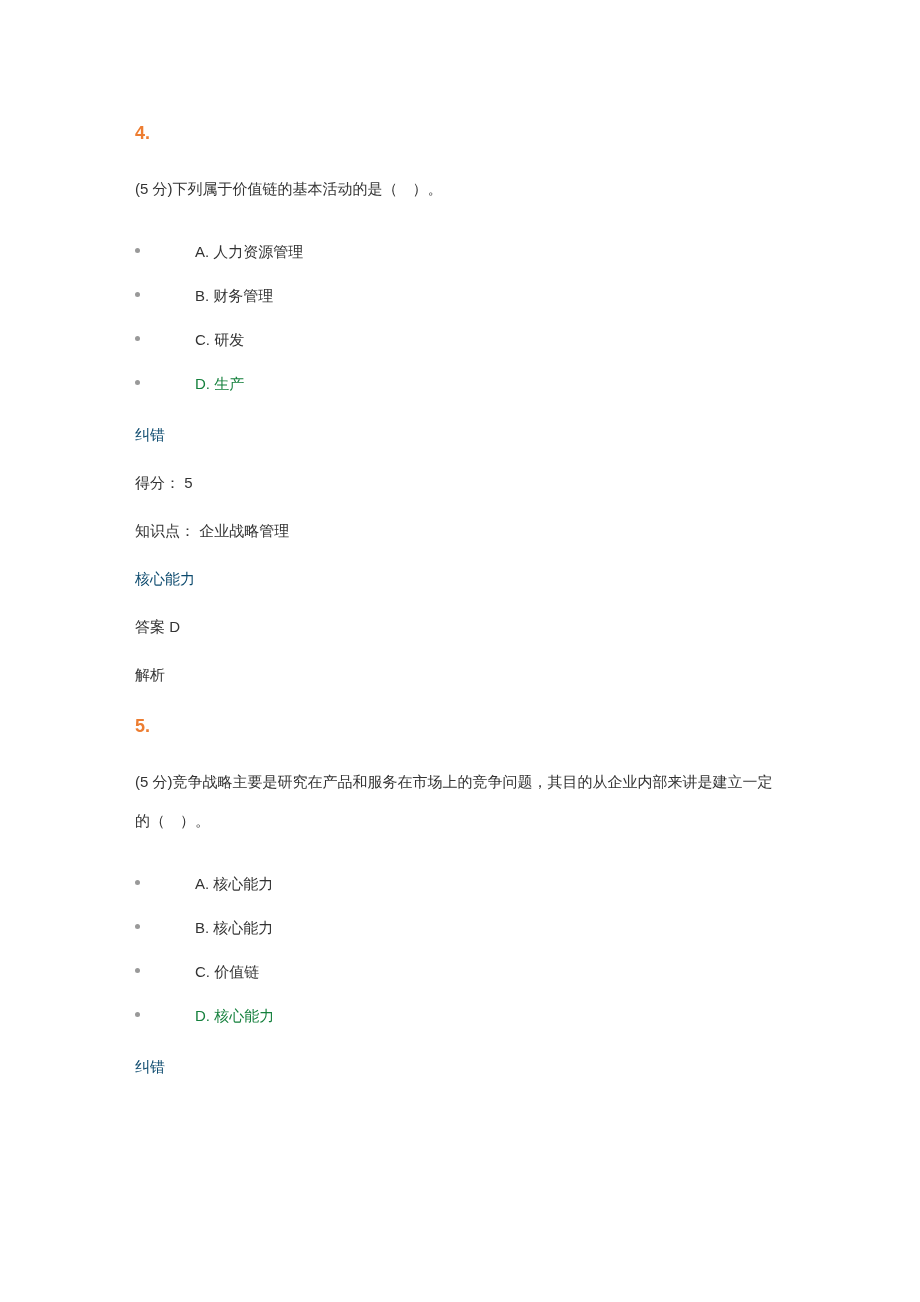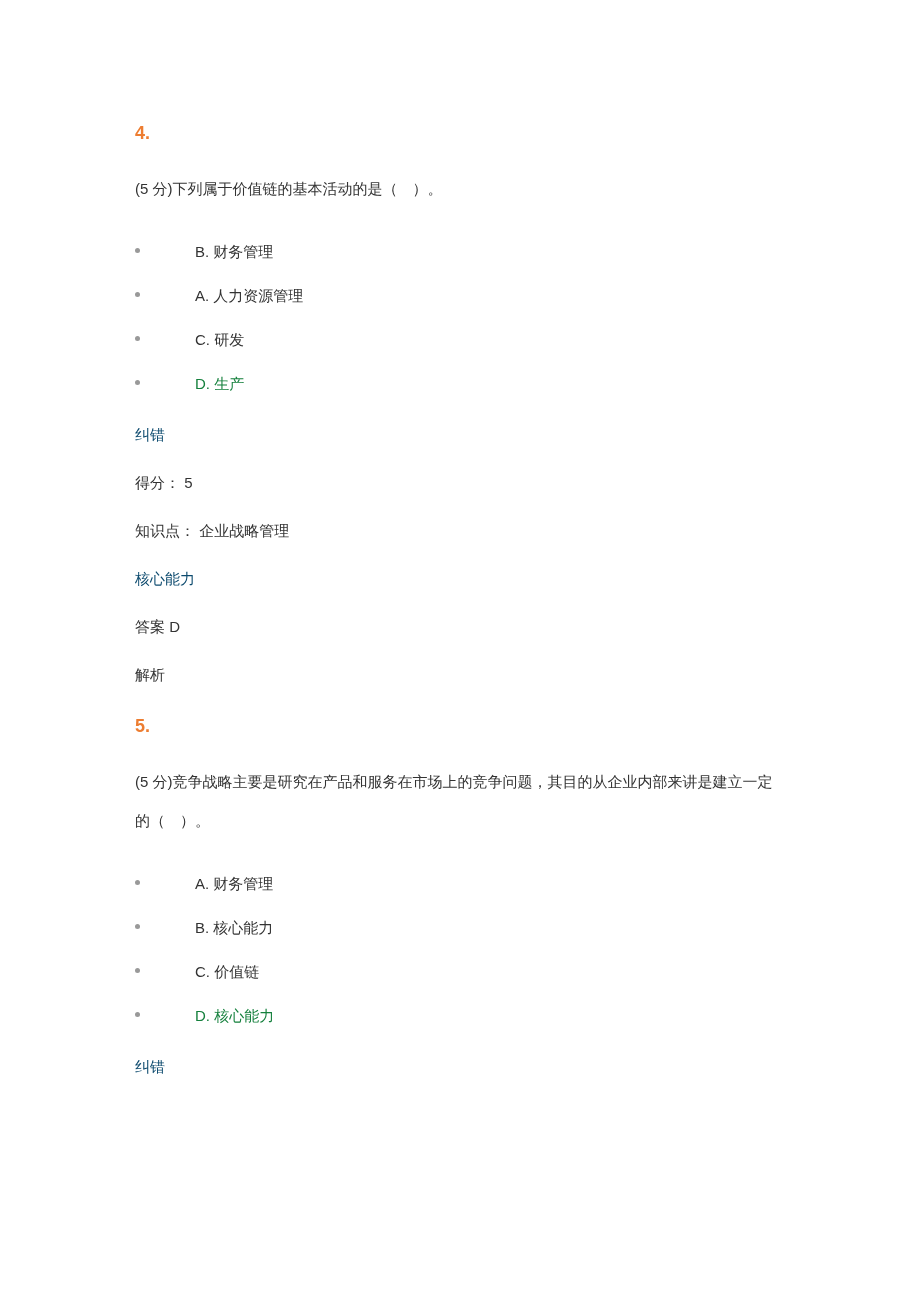--- a/index.html
+++ b/index.html
@@ -55,38 +55,38 @@
 </style>
 </head>
 <body>
 
 <div class="page">
 
   <div>
     <p class="qnum">4.</p>
     <p class="stem">(5 分)下列属于价值链的基本活动的是（　）。</p>
     <ul class="opts">
+      <li>A. 人力资源管理</li>
       <li>B. 财务管理</li>
-      <li>A. 人力资源管理</li>
       <li>C. 研发</li>
       <li class="correct">D. 生产</li>
     </ul>
     <p class="link">纠错</p>
     <p class="meta">得分： 5</p>
     <p class="meta">知识点： 企业战略管理</p>
     <p class="link">核心能力</p>
     <p class="ans">答案 D</p>
     <p class="ans">解析</p>
   </div>
 
   <div>
     <p class="qnum">5.</p>
     <p class="stem">(5 分)竞争战略主要是研究在产品和服务在市场上的竞争问题，其目的从企业内部来讲是建立一定的（　）。</p>
     <ul class="opts">
-      <li>A. 财务管理</li>
+      <li>A. 核心能力</li>
       <li>B. 核心能力</li>
       <li>C. 价值链</li>
       <li class="correct">D. 核心能力</li>
     </ul>
     <p class="link">纠错</p>
   </div>
 
 </div>
 
 </body></html>

